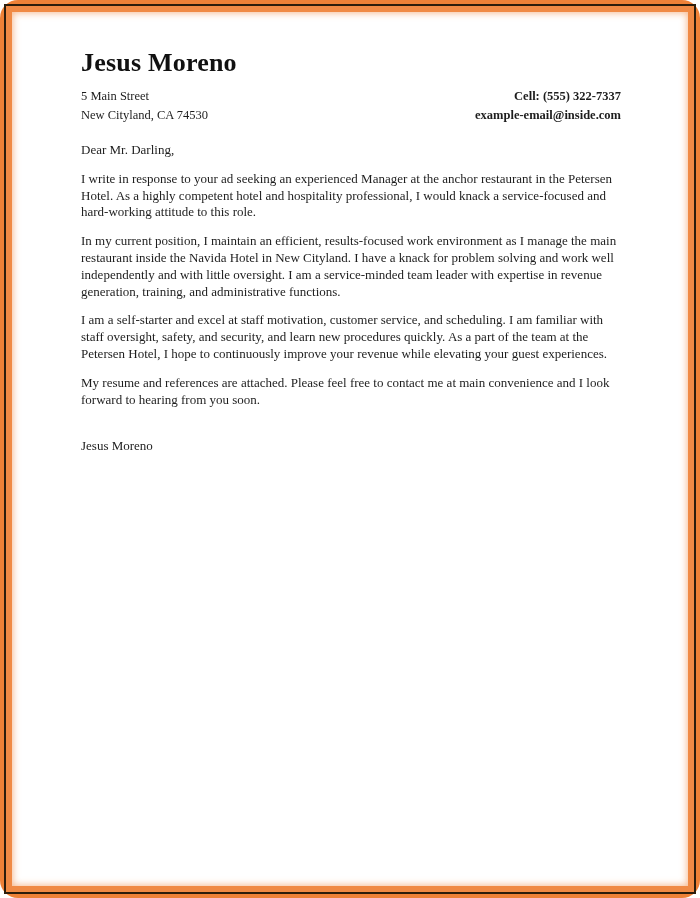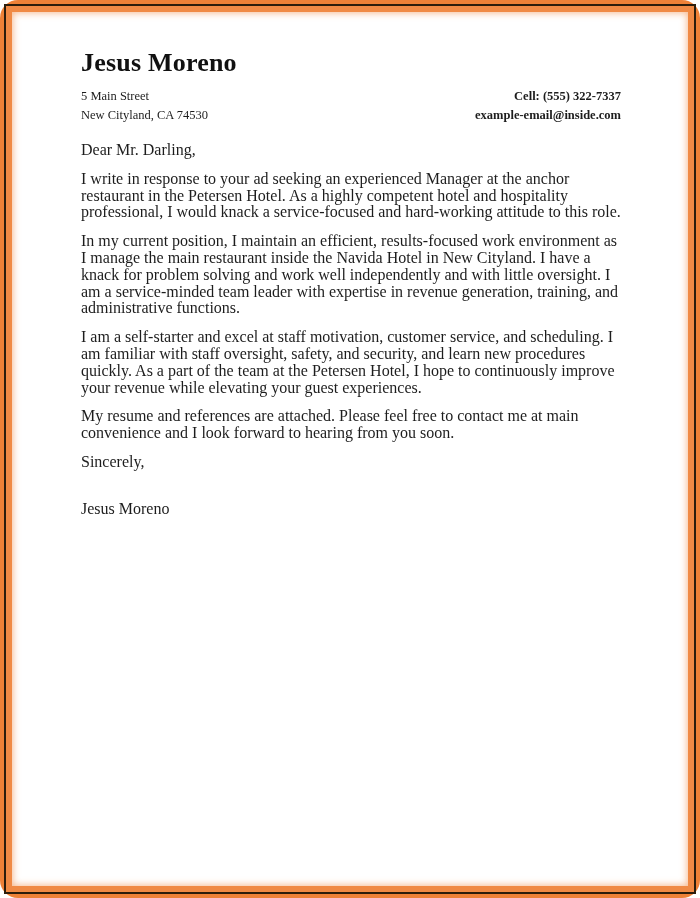--- a/index.html
+++ b/index.html
@@ -52,21 +52,21 @@
     justify-content: space-between;
     font-size: 12.5px;
     line-height: 19px;
   }
   .contact-right {
     text-align: right;
     font-weight: bold;
   }
   .letter-body p {
     margin: 0;
-    font-size: 16px;
+    font-size: 13px;
     line-height: 16.8px;
     max-width: 541px;
   }
   p.salutation   { margin-top: 17px; }
   p.para         { margin-top: 12px; }
   p.closing      { margin-top: 12px; }
   p.signature    { margin-top: 30px; }
 </style>
 </head>
 <body>
@@ -92,20 +92,19 @@
         <p class="salutation">Dear Mr. Darling,</p>
 
         <p class="para">I write in response to your ad seeking an experienced Manager at the anchor restaurant in the Petersen Hotel. As a highly competent hotel and hospitality professional, I would knack a service-focused and hard-working attitude to this role.</p>
 
         <p class="para">In my current position, I maintain an efficient, results-focused work environment as I manage the main restaurant inside the Navida Hotel in New Cityland. I have a knack for problem solving and work well independently and with little oversight. I am a service-minded team leader with expertise in revenue generation, training, and administrative functions.</p>
 
         <p class="para">I am a self-starter and excel at staff motivation, customer service, and scheduling. I am familiar with staff oversight, safety, and security, and learn new procedures quickly. As a part of the team at the Petersen Hotel, I hope to continuously improve your revenue while elevating your guest experiences.</p>
 
         <p class="para">My resume and references are attached. Please feel free to contact me at main convenience and I look forward to hearing from you soon.</p>
 
-        <p class="closing">Sincerely,</p>
 
         <p class="signature">Jesus Moreno</p>
       </div>
 
     </div>
   </div>
 </div>
 
 </body></html>

